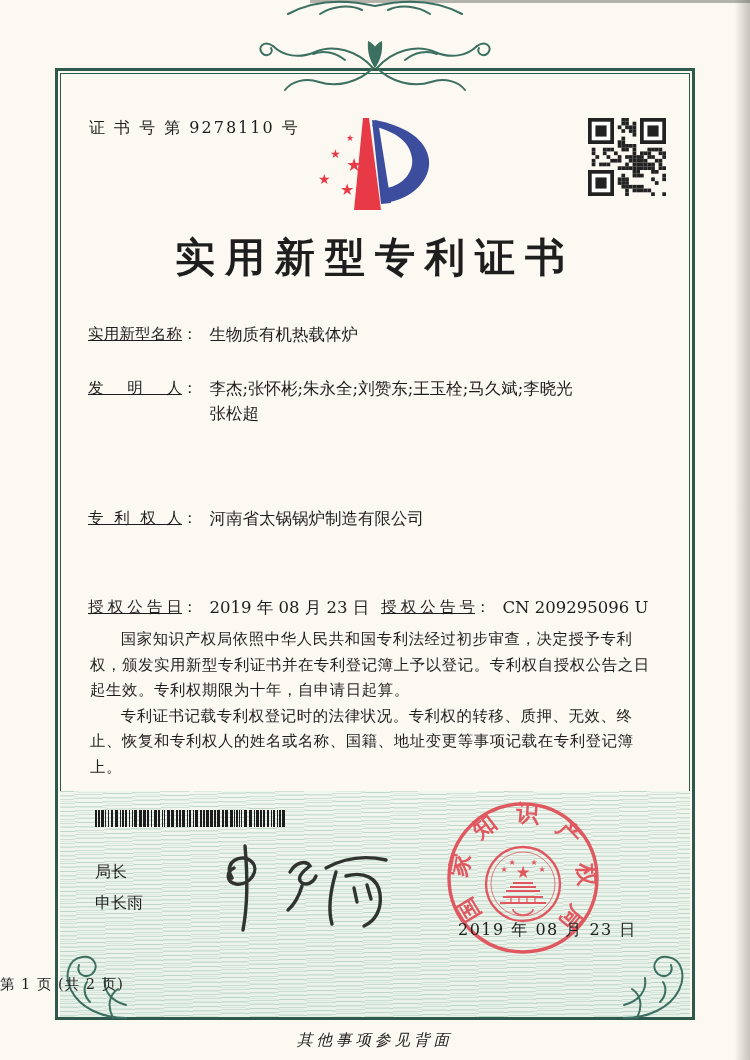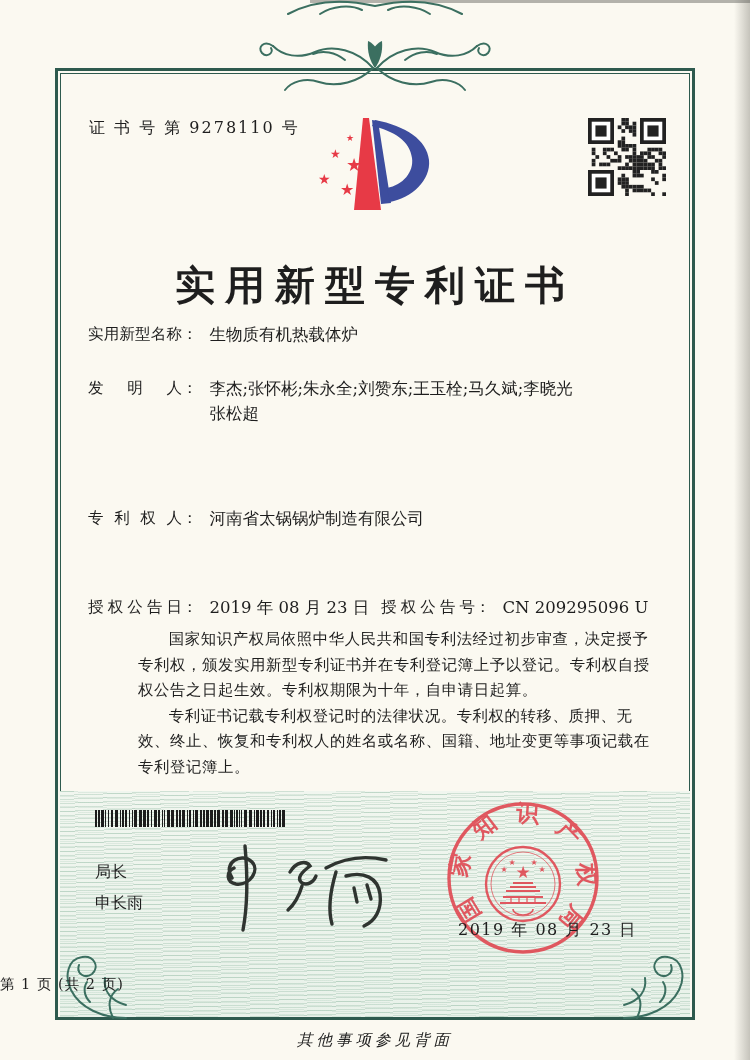--- a/index.html
+++ b/index.html
@@ -34,30 +34,30 @@
   .orn-fill{fill:var(--ornament-green); stroke:none;}
 
   .cert-no{position:absolute; left:73px; top:118px; font-size:16px; letter-spacing:2px;margin-left:16px;}
 
   .logo{position:absolute; left:300px; top:110px; width:170px; height:117px;}
   .logo .star{position:absolute; color:var(--logo-red); line-height:1; font-family:"DejaVu Sans",sans-serif;}
 
   .qr{position:absolute; left:588px; top:118px; width:78px; height:78px;}
 
   .title{position:absolute; left:0; top:230px; width:100%; text-align:center;
-    font-size:40px; font-weight:bold; letter-spacing:10px;margin-top:28px;}
+    font-size:40px; font-weight:bold; letter-spacing:10px;}
 
   .row{position:absolute; left:88px; font-size:16.5px; line-height:25px; white-space:nowrap;}
-  .flabel{display:inline-block; width:94px; font-size:15.5px; text-align:justify; text-align-last:justify; vertical-align:top;}
+  .flabel{display:inline-block; width:94px; font-size:15.5px; text-align:justify; text-align-last:justify; vertical-align:top;text-decoration:underline;}
   .fcolon{display:inline-block; font-size:15.5px; vertical-align:top;}
   .fvalue{display:inline-block; vertical-align:top; margin-left:12px;}
   .pair2{position:absolute; left:293px; top:0; white-space:nowrap;}
 
   .paras{position:absolute; left:90px; top:627px; width:574px;}
-  .paras p{font-size:15.4px; line-height:25.5px; text-indent:2em; letter-spacing:.6px;margin-left:48px;}
+  .paras p{font-size:15.4px; line-height:25.5px; text-indent:2em; letter-spacing:.6px;}
 
   .barcode{position:absolute; left:95px; top:810px; width:193px; height:17px;}
 
   .signer{position:absolute; left:95px; top:856px; font-size:16px; line-height:31px;}
   .sign-svg{position:absolute; left:198px; top:838px; width:195px; height:95px; overflow:visible;}
   .sig{stroke:#2f3430; stroke-width:3.4; fill:none; stroke-linecap:round;}
 
   .seal-svg{position:absolute; left:443px; top:798px; width:160px; height:160px; overflow:visible;}
   .sr{stroke:var(--seal-red); fill:none;}
   .fr{fill:var(--seal-red); stroke:none;}

